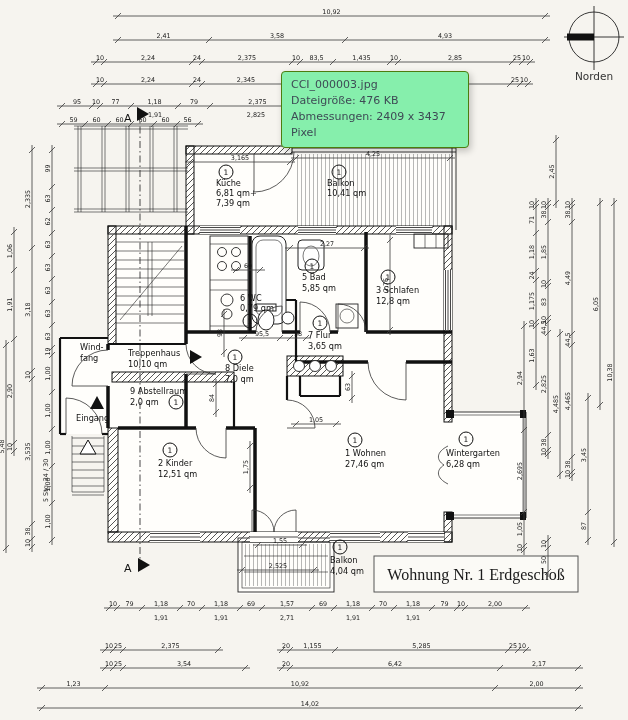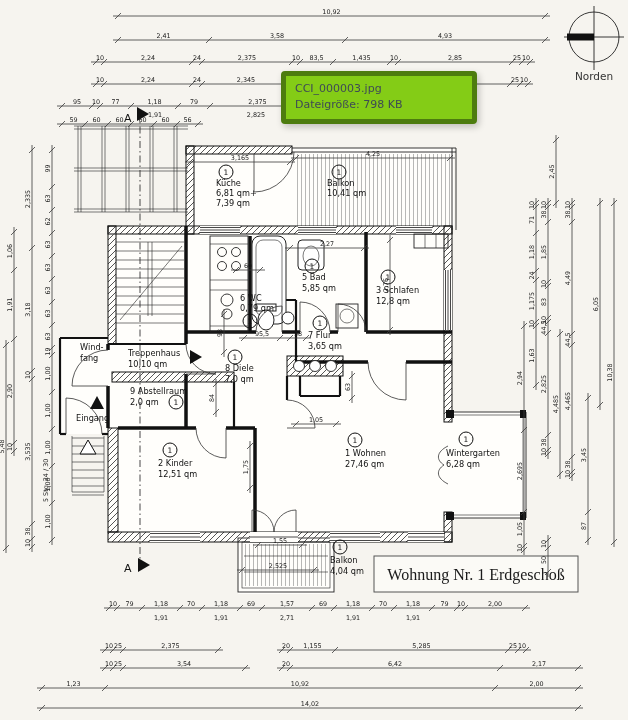--- a/index.html
+++ b/index.html
@@ -17,21 +17,21 @@
   .thin{stroke:#222;stroke-width:.9;fill:none;}
   .thin2{stroke:#222;stroke-width:.6;fill:none;}
   .door{stroke:#333;stroke-width:.8;fill:none;}
   .fix{stroke:#222;stroke-width:1;fill:#fff;}
   .dash{stroke:#333;stroke-width:.9;fill:none;stroke-dasharray:7 3 1.5 3;}
   .white{fill:#fffefb;}
   .win{stroke:#333;stroke-width:.9;}
   .title-text{font-family:"Liberation Serif",serif;font-size:16px;fill:#1a1a1a;}
   .flag{fill:#111;}
   .tooltip{position:absolute;left:281px;top:71px;width:168px;
-     background:#84cc16;border:5px solid #4d7c0f;border-radius:4px;
+     background:#86efac;border:1px solid #4d7c0f;border-radius:4px;
      box-shadow:2px 3px 7px rgba(0,0,0,.22);
      padding:5px 9px 6px 9px;font-size:11px;line-height:1.45;color:#3e4a55;z-index:10;}
 </style>
 </head>
 <body>
 
 <svg id="plan" width="628" height="720" viewBox="0 0 628 720">
   <defs>
     <pattern id="hatch" width="6" height="6" patternUnits="userSpaceOnUse">
       <path d="M0,6 L6,0" stroke="#555" stroke-width="1"></path>
@@ -846,14 +846,15 @@
   <g>
       <line x1="237" y1="570" x2="319" y2="570" class="dim"></line>
       <line x1="239" y1="573" x2="245" y2="567" class="dim"></line>
       <line x1="311" y1="573" x2="317" y2="567" class="dim"></line>
       <text x="278" y="570" class="dimtxt" text-anchor="middle" dy="-2.5">2,525</text>
     </g>
 </svg>
 
 <div class="tooltip">
   <div>CCI_000003.jpg</div>
-  <div>Dateigröße: 798 KB</div>
+  <div>Dateigröße: 476 KB</div>
+  <div>Abmessungen: 2409 x 3437 Pixel</div>
 </div>
 
 </body></html>

